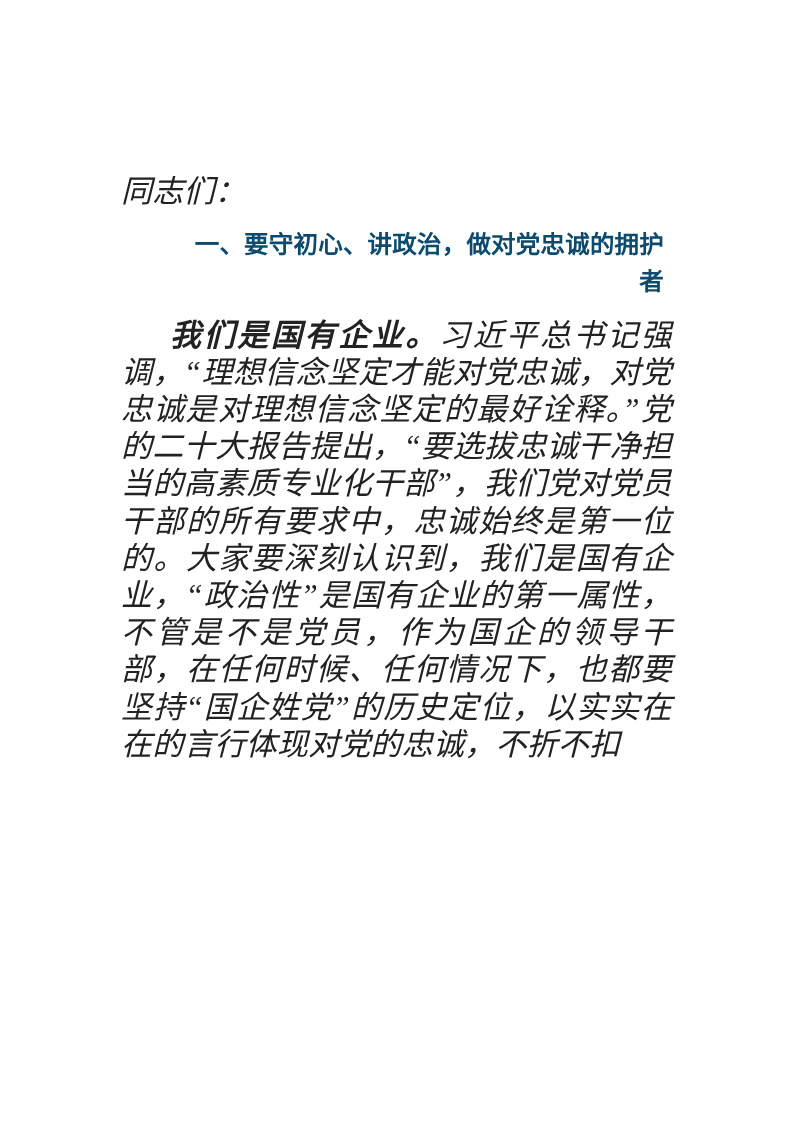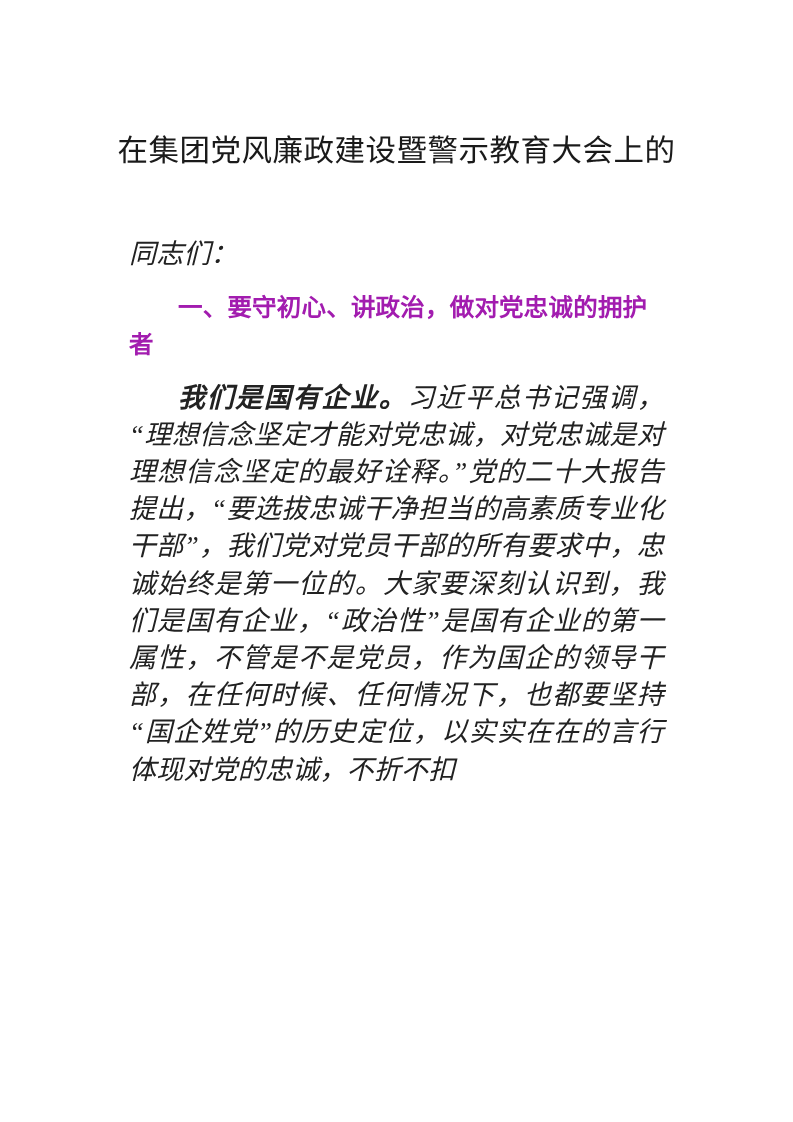--- a/index.html
+++ b/index.html
@@ -43,24 +43,24 @@
   }
 
   
   .body-block {
     padding-top: 41px;
   }
 
   p.para {
     font-family: "Liberation Serif", "DejaVu Serif", serif;
     font-style: italic;
-    font-size: 27px;
+    font-size: 31px;
     line-height: 37.2px;
     color: #222222;
-    margin: 16px;
+    margin: 8px;
     text-align: justify;
     text-justify: inter-character;
     text-align-last: left;
     letter-spacing: 0.2px;
     word-break: break-all;
   }
 
   p.salutation {
     text-indent: 0;
   }
@@ -90,35 +90,34 @@
     font-weight: 700;
     padding: 0 2px;
   }
 
   
   h2.section-heading {
     font-family: "Liberation Sans", "DejaVu Sans", sans-serif;
     font-size: 24.5px;
     font-weight: 700;
     line-height: 37.2px;
-    color: #a21caf;
+    color: #0c4a6e;
     margin: 16px;
     text-indent: 49px;
-    text-align: left;
+    text-align: right;
     letter-spacing: 0.2px;
   }
 </style>
 </head>
 <body>
 
 <div class="page">
   <div class="content">
 
     <h1 class="doc-title">
-      <span class="title-line">在集团党风廉政建设暨警示教育大会上的</span>
     </h1>
 
     <div class="body-block">
 
       <p class="para salutation">同志们：</p>
 
 
 
       <h2 class="section-heading">一、要守初心、讲政治，做对党忠诚的拥护者</h2>
 

